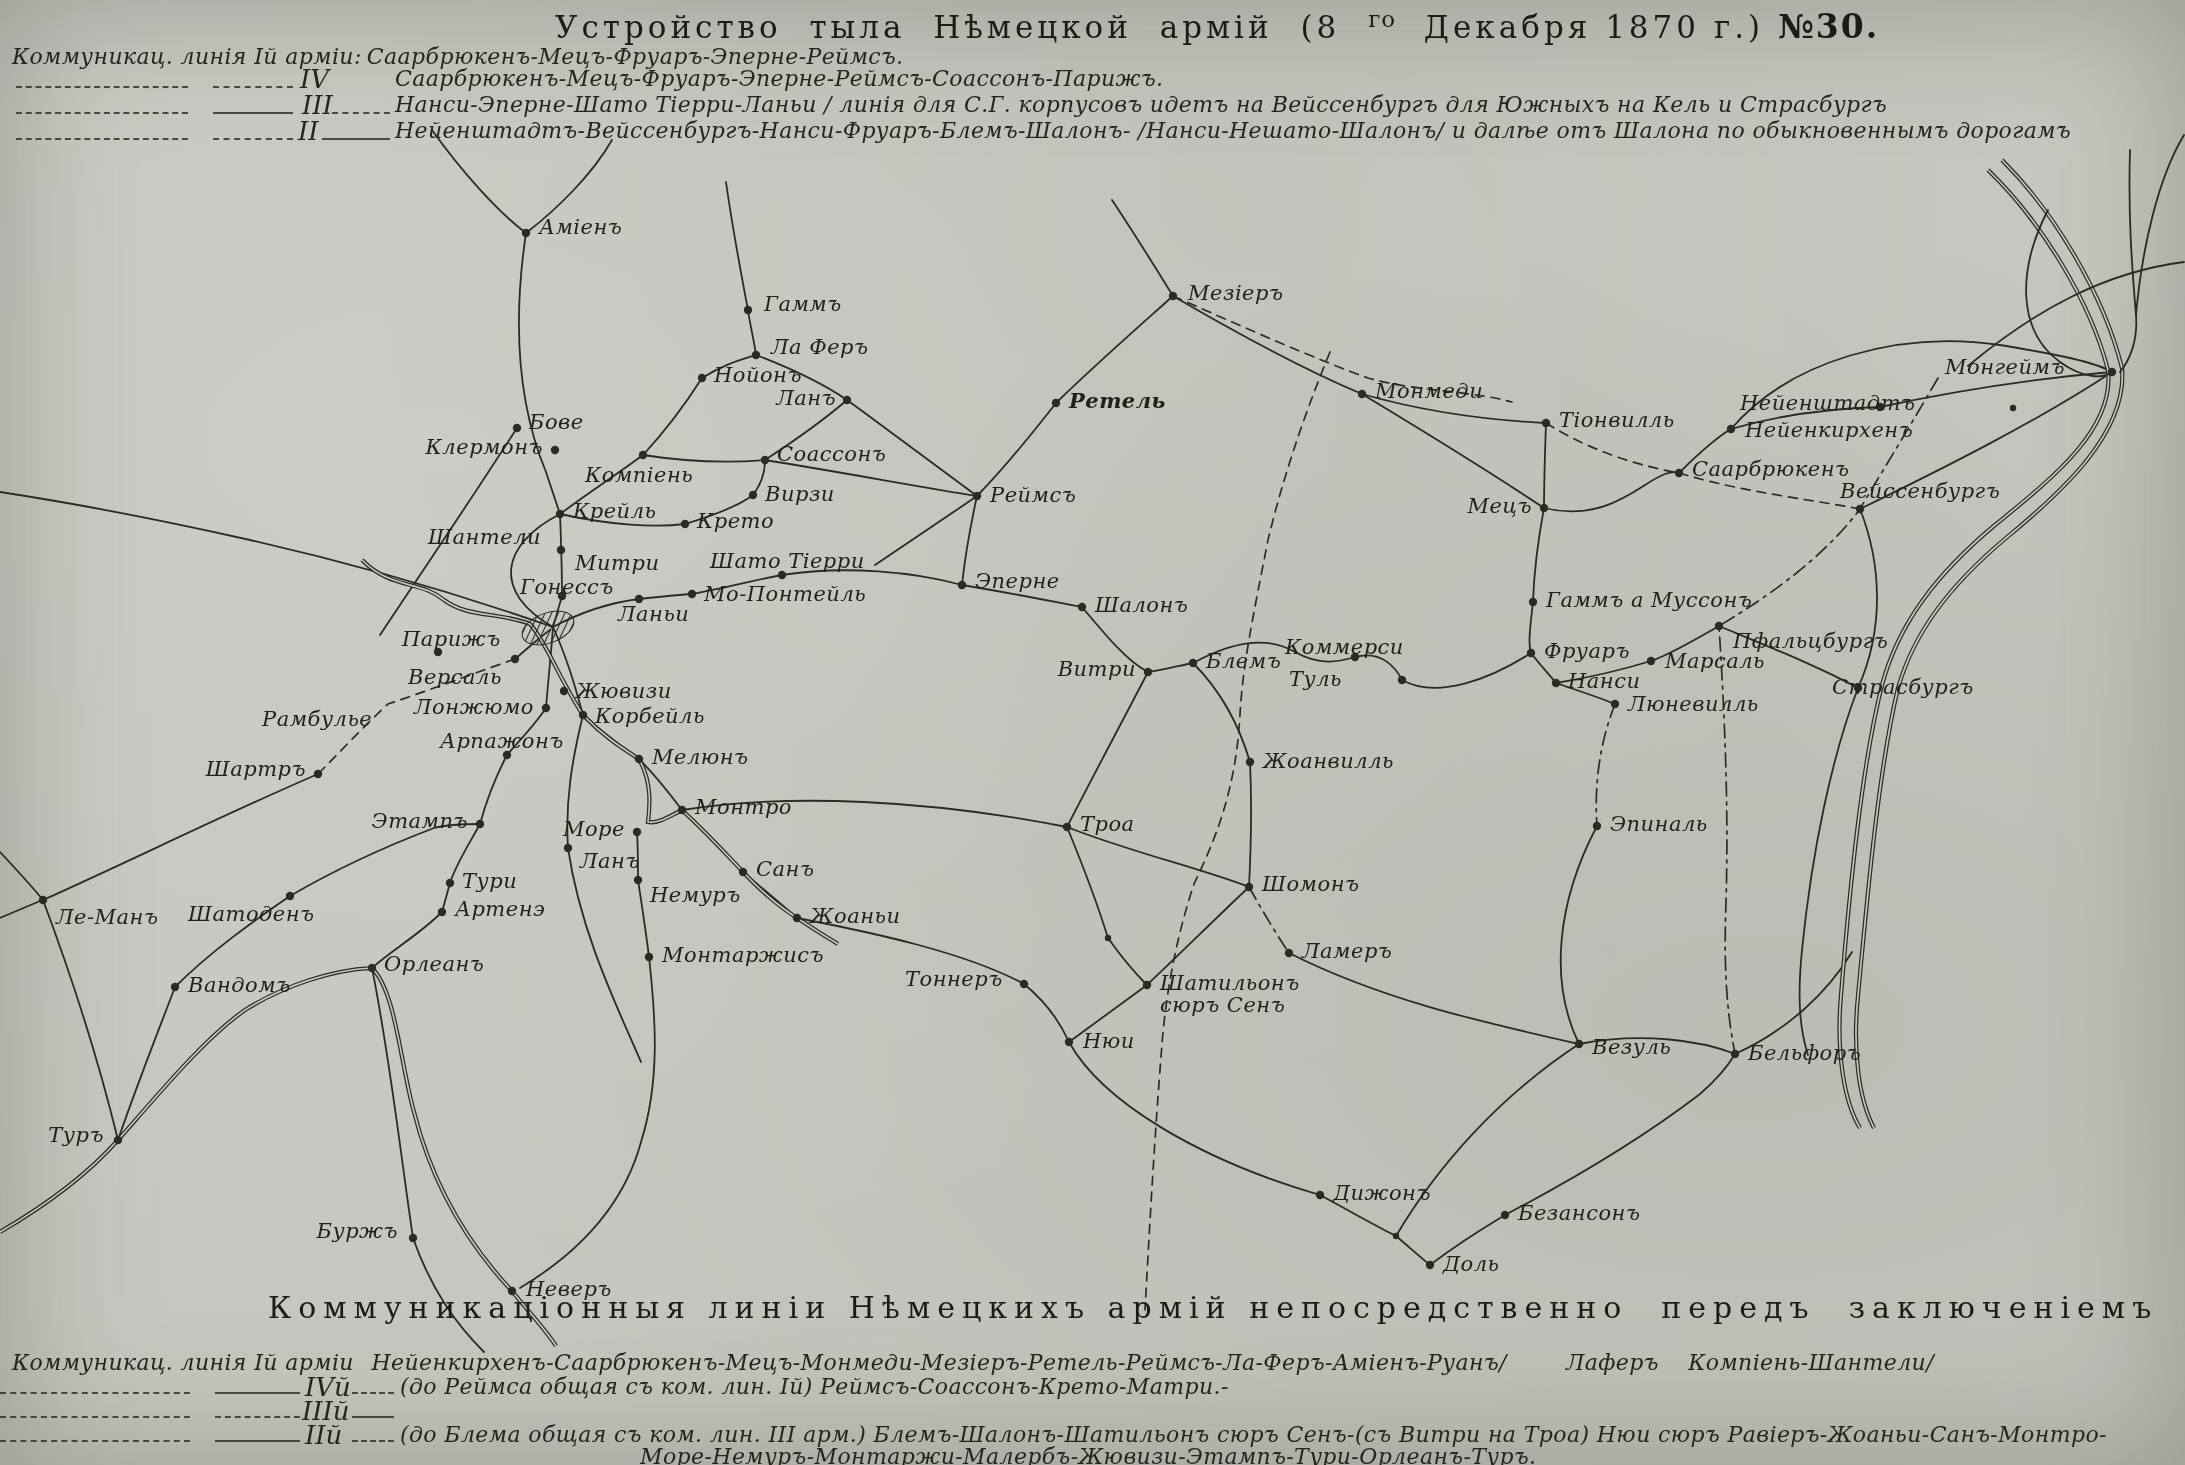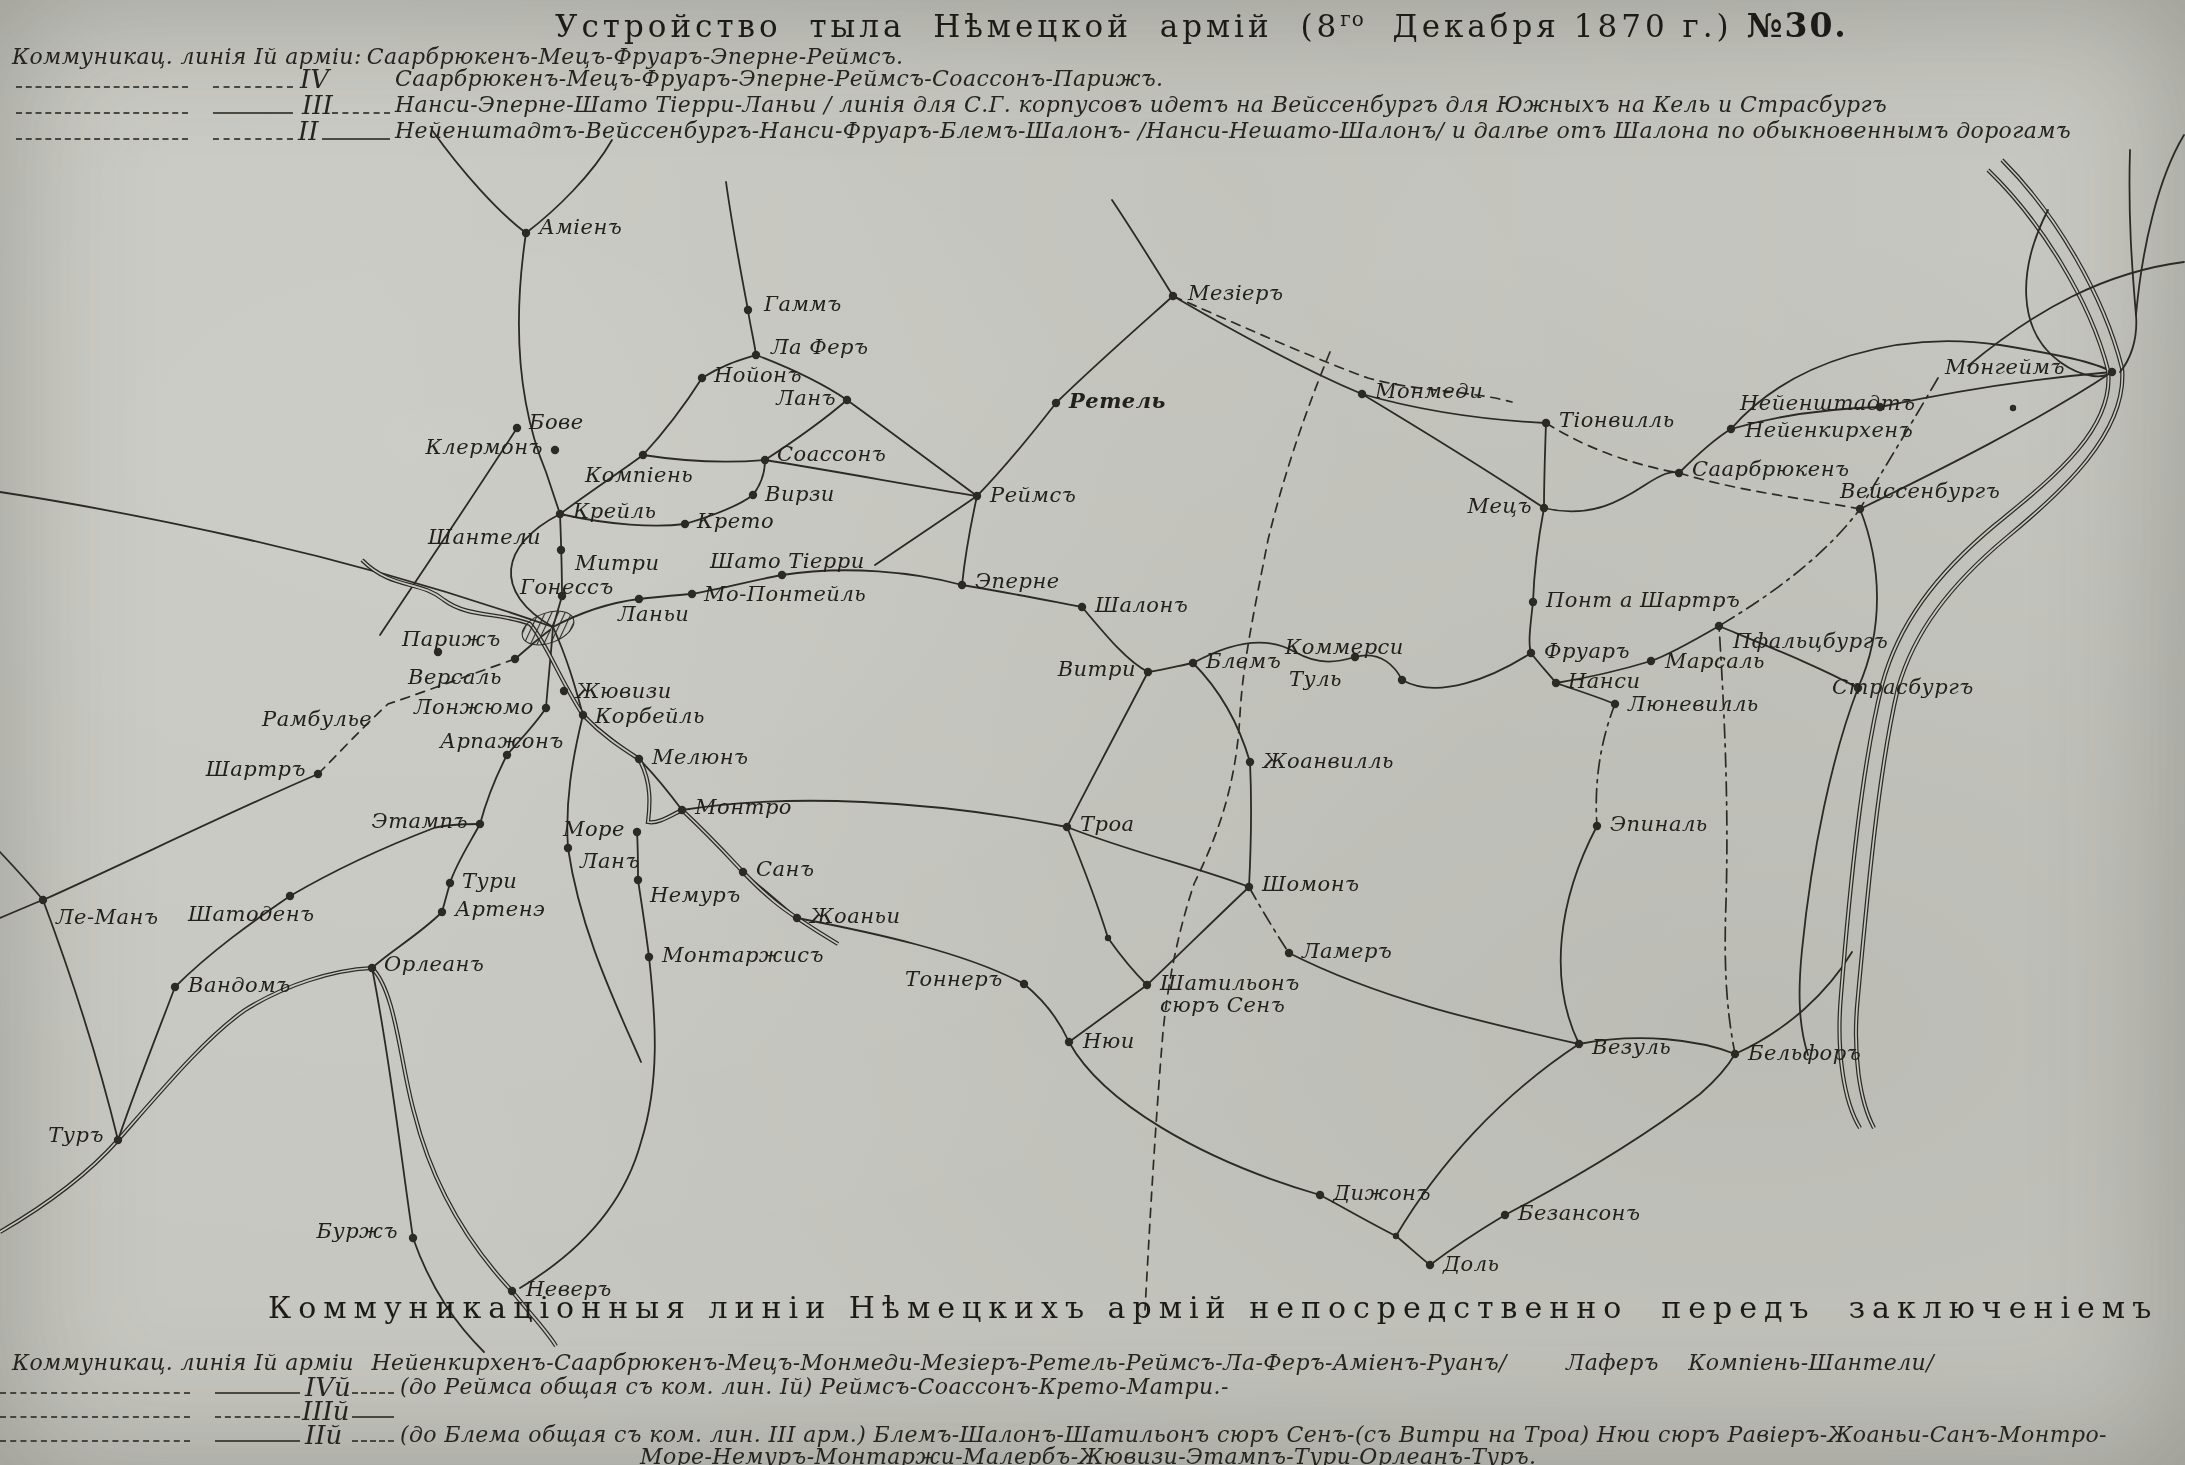--- a/index.html
+++ b/index.html
@@ -7,21 +7,21 @@
        font-family:"DejaVu Serif",serif;color:#26241f;}
   .page{position:relative;width:2185px;height:1465px;
         background:
           radial-gradient(ellipse at 20% 30%, rgba(255,255,255,.10), transparent 60%),
           radial-gradient(ellipse at 80% 70%, rgba(90,90,80,.10), transparent 55%),
           radial-gradient(ellipse at 55% 15%, rgba(120,120,110,.08), transparent 50%),
           #c7c7c1;
         box-shadow:inset 0 0 140px rgba(70,70,60,.35);}
   .title{position:absolute;left:555px;top:6px;font-size:31px;letter-spacing:4px;
          color:#1d1b17;white-space:pre;}
-  .title sup{font-size:20px;letter-spacing:1px;}
+  .title sup{font-size:23px;letter-spacing:1px;margin-left:28px;}
   .title b{font-size:33px;letter-spacing:2px;}
   .script{font-style:italic;font-size:22px;color:#26241f;letter-spacing:.4px;white-space:pre;}
   .lg-row{position:absolute;}
   .numeral{font-style:italic;font-size:26px;}
   .smp{position:absolute;height:0;border-top:2px dashed #34322c;opacity:.85;}
   .smp.s2{border-top-style:solid;}
   .heading{position:absolute;left:268px;top:1290px;font-size:30px;letter-spacing:7px;
            color:#1d1b17;white-space:pre;}
   svg.map{position:absolute;left:0;top:0;}
   .road{fill:none;stroke:#2c2a24;stroke-width:1.8;stroke-linecap:round;}
@@ -299,21 +299,21 @@
       <div class="city r" style="left: 1136px; top: 658px;">Витри</div>
       <div class="city" style="left: 1206px; top: 650px;">Блемъ</div>
       <div class="city" style="left: 1095px; top: 594px;">Шалонъ</div>
       <div class="city" style="left: 975px; top: 570px;">Эперне</div>
       <div class="city" style="left: 990px; top: 484px;">Реймсъ</div>
       <div class="city" style="left: 1069px; top: 390px; font-weight: bold;">Ретель</div>
       <div class="city" style="left: 1188px; top: 282px;">Мезіеръ</div>
       <div class="city" style="left: 1375px; top: 380px;">Монмеди</div>
       <div class="city" style="left: 1559px; top: 409px;">Тіонвилль</div>
       <div class="city r" style="left: 1532px; top: 495px;">Мецъ</div>
-      <div class="city" style="left: 1546px; top: 589px;">Понт а Шартръ</div>
+      <div class="city" style="left: 1546px; top: 589px;">Гаммъ а Муссонъ</div>
       <div class="city" style="left: 1544px; top: 640px;">Фруаръ</div>
       <div class="city" style="left: 1568px; top: 670px;">Нанси</div>
       <div class="city" style="left: 1628px; top: 693px;">Люневилль</div>
       <div class="city" style="left: 1285px; top: 636px;">Коммерси</div>
       <div class="city r" style="left: 1342px; top: 668px;">Туль</div>
       <div class="city" style="left: 1665px; top: 650px;">Марсаль</div>
       <div class="city" style="left: 1733px; top: 630px;">Пфальцбургъ</div>
       <div class="city" style="left: 1832px; top: 676px;">Страсбургъ</div>
       <div class="city" style="left: 1840px; top: 480px;">Вейссенбургъ</div>
       <div class="city" style="left: 1692px; top: 458px;">Саарбрюкенъ</div>

